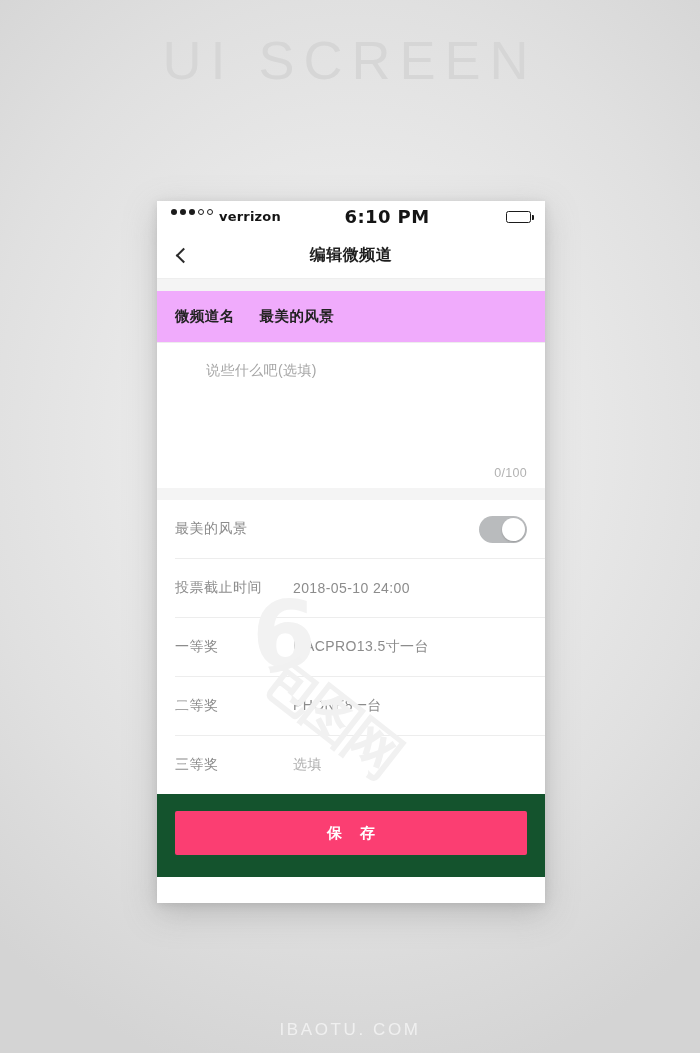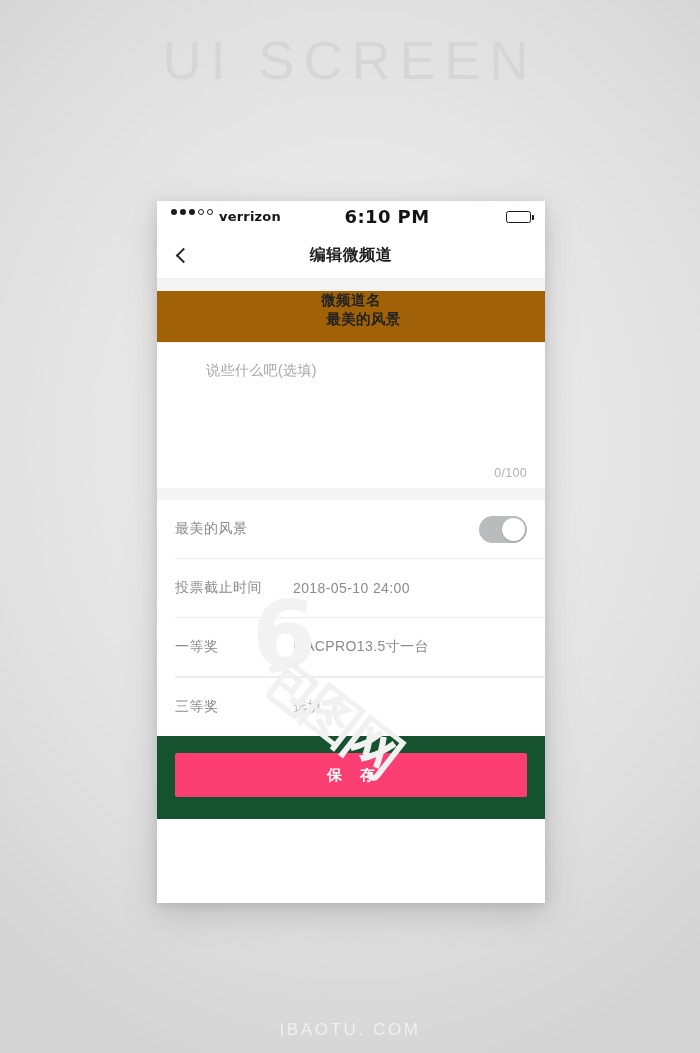--- a/index.html
+++ b/index.html
@@ -109,22 +109,21 @@
     pointer-events:none;
   }
   
   .gap{ height:12px; background:#f4f4f4; }
   .sep{ height:1px; background:#ededed; margin-left:18px; }
   .sep-full{ height:1px; background:#ededed; }
 
   .row-name{
     display:flex; align-items:center;
     height:51px; padding:0 18px;
-    background:#a16207;
-    flex-direction:column;
+    background:#f0abfc;
   }
   .row-name .label{
     font-size:14.5px; font-weight:bold; color:#222;
     letter-spacing:.4px;
   }
   .row-name .value{
     font-size:14.5px; font-weight:bold; color:#222;
     margin-left:25px; letter-spacing:.4px;
   }
   .desc-box{
@@ -275,20 +274,24 @@
     <span class="value">2018-05-10 24:00</span>
   </div>
   <div class="sep"></div>
 
   <div class="row">
     <span class="label">一等奖</span>
     <span class="value">MACPRO13.5寸一台</span>
   </div>
   <div class="sep"></div>
 
+  <div class="row">
+    <span class="label">二等奖</span>
+    <span class="value">PHONE8一台</span>
+  </div>
   <div class="sep"></div>
 
   <div class="row">
     <span class="label">三等奖</span>
     <span class="value placeholder">选填</span>
   </div>
 
   <div class="footer">
     <button class="save-btn">保 存</button>
   </div>

